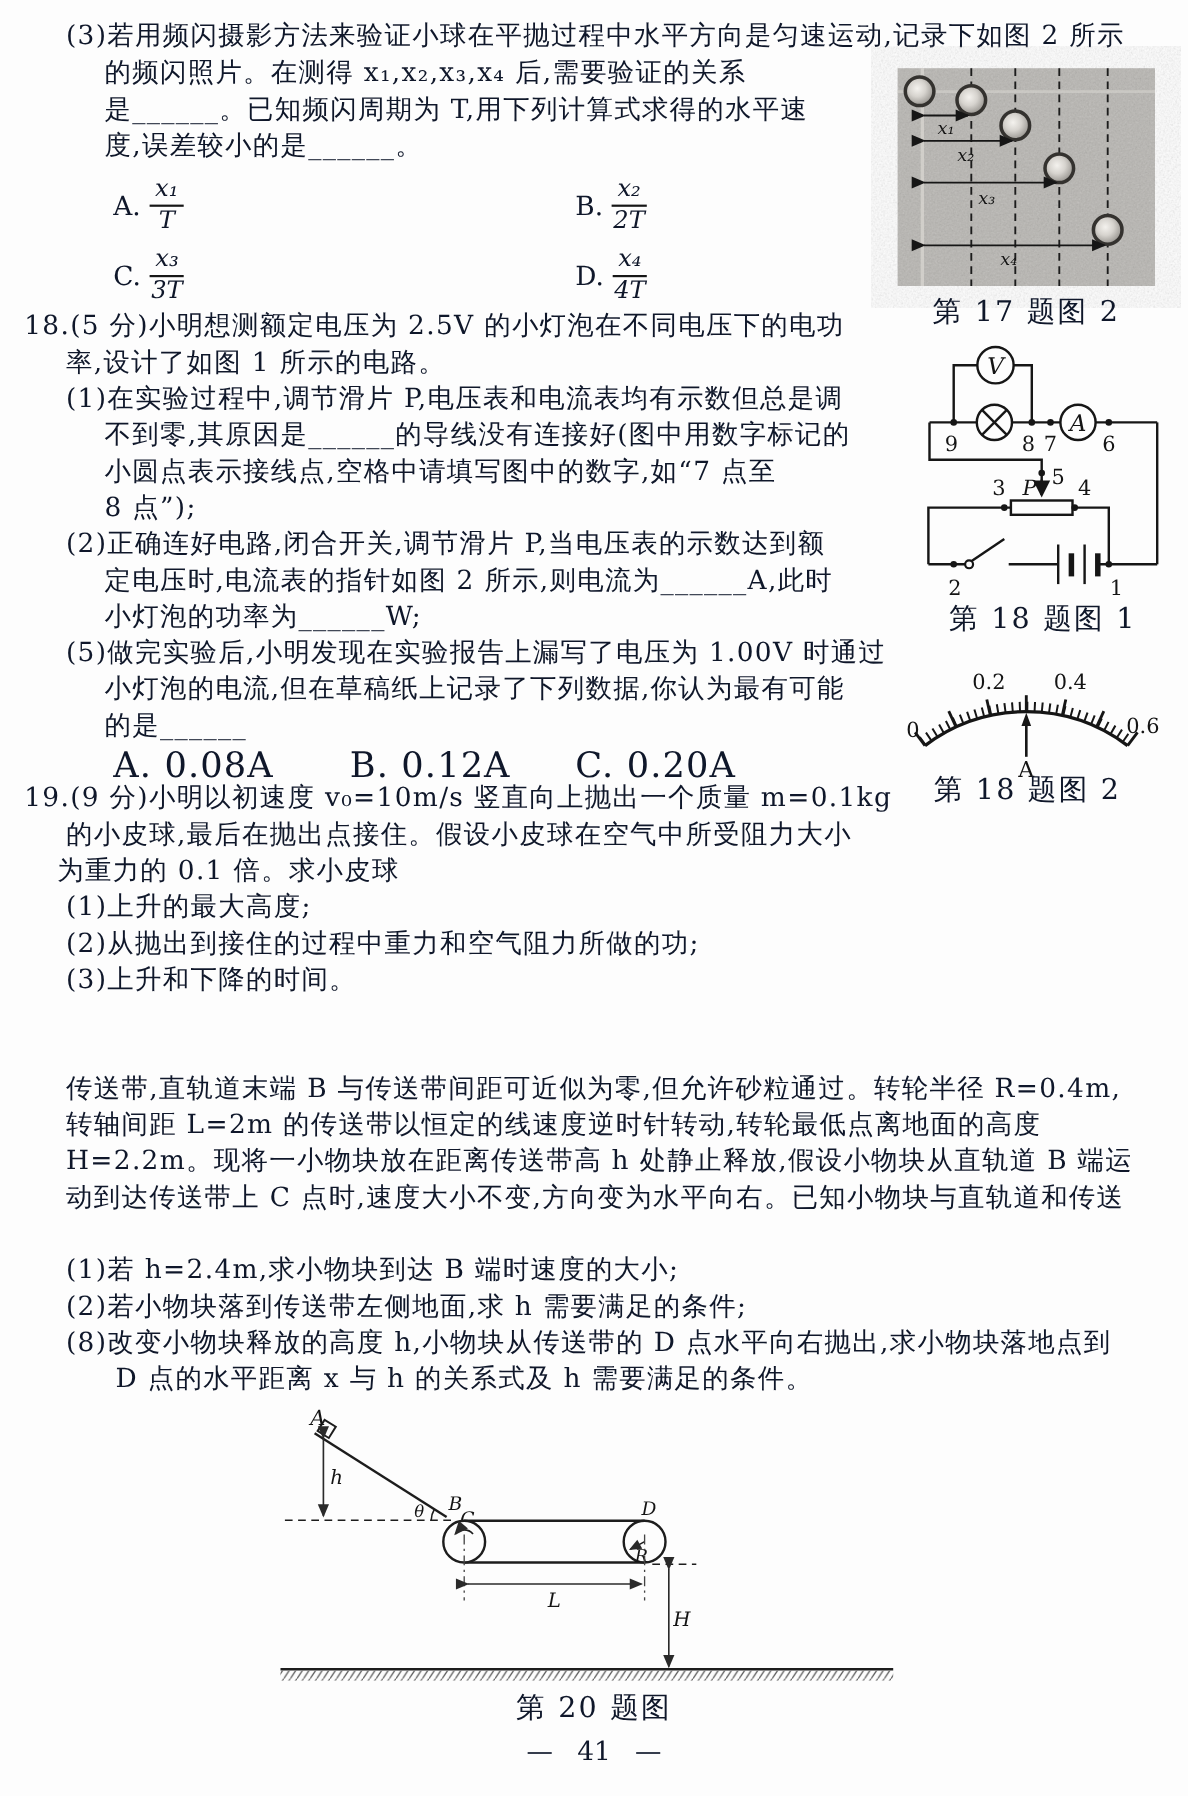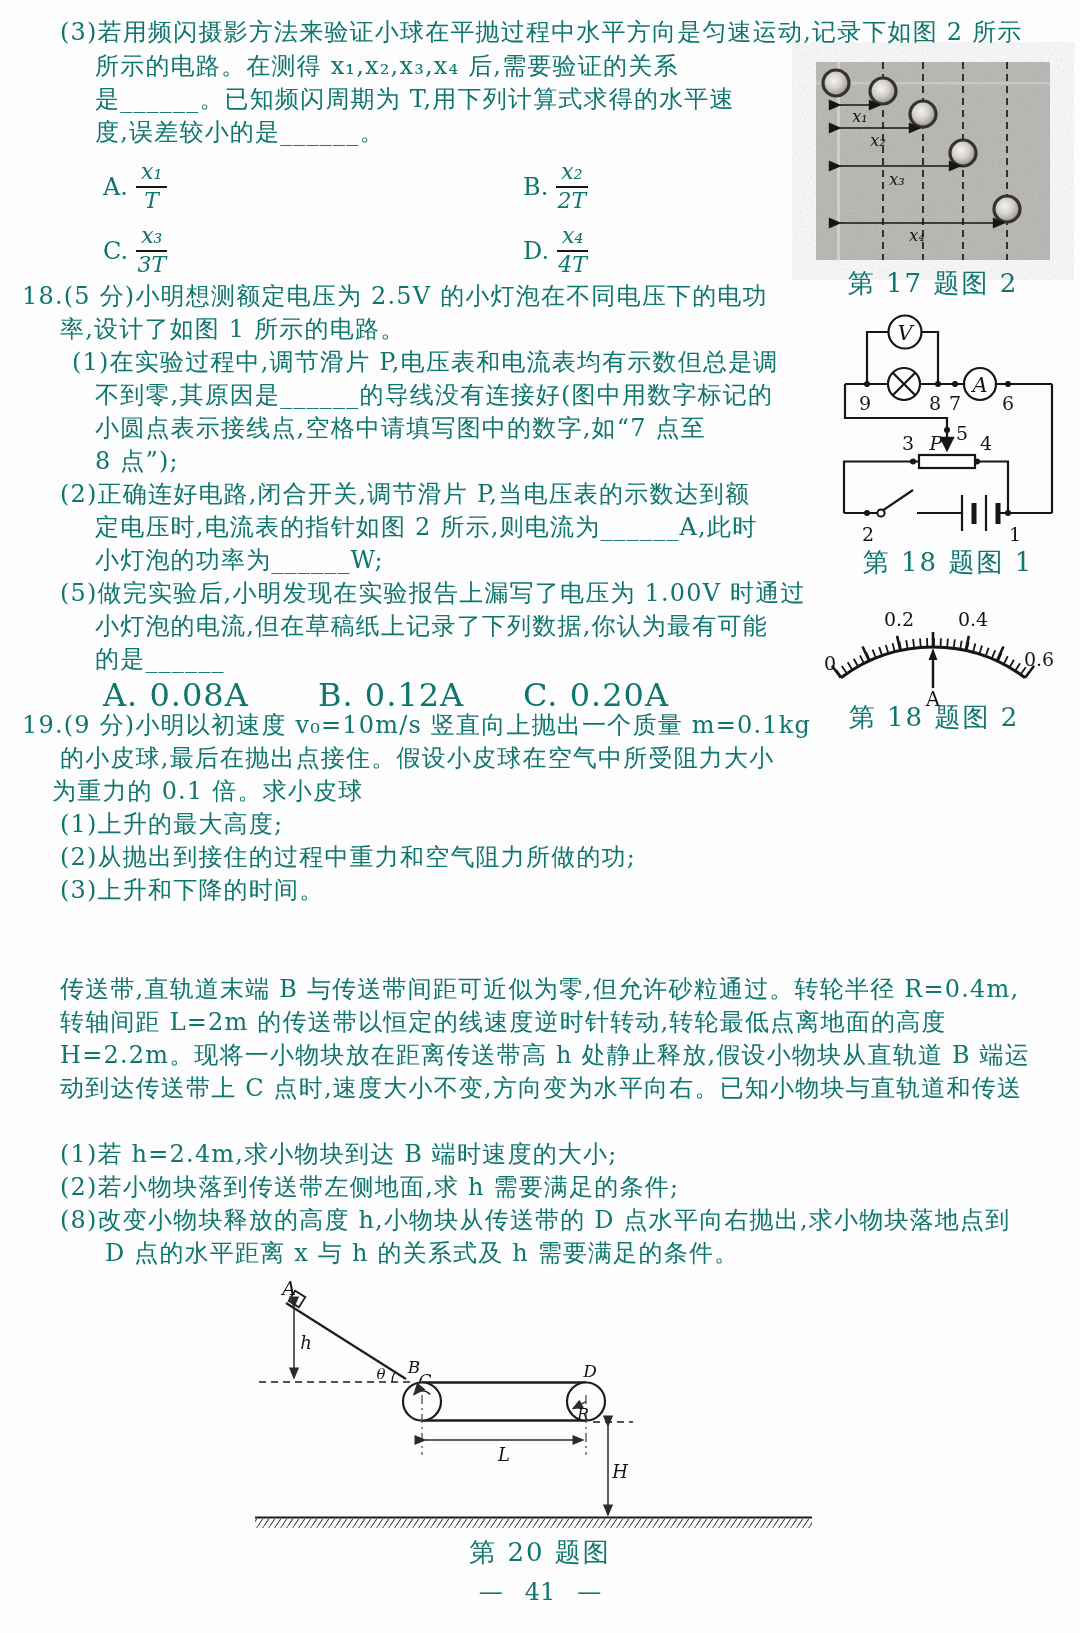--- a/index.html
+++ b/index.html
@@ -1,37 +1,37 @@
 <!DOCTYPE html>
 <html><head>
 <meta charset="utf-8">
 <style>
   html,body{margin:0;padding:0;background:#ffffff;}
   .page{position:relative;width:1080px;height:1633px;background:#fdfdfd;overflow:hidden;
-        font-family:"DejaVu Serif","Liberation Serif",serif;color:#0f766e;}
+        font-family:"DejaVu Serif","Liberation Serif",serif;color:#0f172a;}
   .ln{position:absolute;white-space:nowrap;font-size:24px;line-height:1.2;letter-spacing:1.2px;}
   .cap{position:absolute;white-space:nowrap;font-size:26px;letter-spacing:2px;transform:translateX(-50%);}
   .opt{position:absolute;display:flex;align-items:center;gap:8px;font-size:24px;}
   .opt-label{font-size:24px;}
   .frac{display:inline-flex;flex-direction:column;align-items:center;font-style:italic;
         font-size:22px;line-height:1.12;}
   .frac .num{display:block;border-bottom:2px solid #161616;padding:0 5px 1px;}
   .frac .den{display:block;padding-top:1px;}
   .optrow{position:absolute;font-size:32px;letter-spacing:1px;white-space:nowrap;}
   .footer{position:absolute;font-size:24px;transform:translateX(-50%);display:flex;gap:22px;align-items:center;}
   svg{position:absolute;overflow:visible;}
   svg text{font-family:"DejaVu Serif","Liberation Serif",serif;fill:#141414;}
 </style>
 </head>
 <body>
 
 <div class="page">
 
   <div class="ln" style="left:60px;top:18px">(3)若用频闪摄影方法来验证小球在平抛过程中水平方向是匀速运动,记录下如图 2 所示</div>
-  <div class="ln" style="left:95px;top:52px">所示的电路。在测得 x₁,x₂,x₃,x₄ 后,需要验证的关系</div>
+  <div class="ln" style="left:95px;top:52px">的频闪照片。在测得 x₁,x₂,x₃,x₄ 后,需要验证的关系</div>
   <div class="ln" style="left:95px;top:85px">是______。已知频闪周期为 T,用下列计算式求得的水平速</div>
   <div class="ln" style="left:95px;top:118px">度,误差较小的是______。</div>
 
   <div class="opt" style="left:103px;top:160px">
     <span class="opt-label">A.</span>
     <span class="frac">
       <span class="num">x₁</span>
       <span class="den">T</span>
     </span>
   </div>
@@ -100,21 +100,21 @@
     </g>
     <text x="44" y="60" font-size="16" font-style="italic" text-anchor="middle">x₁</text>
     <text x="62" y="84" font-size="16" font-style="italic" text-anchor="middle">x₂</text>
     <text x="81" y="123" font-size="16" font-style="italic" text-anchor="middle">x₃</text>
     <text x="101" y="179" font-size="16" font-style="italic" text-anchor="middle">x₄</text>
   </svg>
   <div class="cap" style="left:933px;top:266px">第 17 题图 2</div>
 
   <div class="ln" style="left:22px;top:282px">18.(5 分)小明想测额定电压为 2.5V 的小灯泡在不同电压下的电功</div>
   <div class="ln" style="left:60px;top:315px">率,设计了如图 1 所示的电路。</div>
-  <div class="ln" style="left:72px;top:348px">(1)在实验过程中,调节滑片 P,电压表和电流表均有示数但总是调</div>
+  <div class="ln" style="left:60px;top:348px">(1)在实验过程中,调节滑片 P,电压表和电流表均有示数但总是调</div>
   <div class="ln" style="left:95px;top:381px">不到零,其原因是______的导线没有连接好(图中用数字标记的</div>
   <div class="ln" style="left:95px;top:414px">小圆点表示接线点,空格中请填写图中的数字,如“7 点至</div>
   <div class="ln" style="left:95px;top:447px">8 点”);</div>
   <div class="ln" style="left:60px;top:480px">(2)正确连好电路,闭合开关,调节滑片 P,当电压表的示数达到额</div>
   <div class="ln" style="left:95px;top:513px">定电压时,电流表的指针如图 2 所示,则电流为______A,此时</div>
   <div class="ln" style="left:95px;top:546px">小灯泡的功率为______W;</div>
   <div class="ln" style="left:60px;top:579px">(5)做完实验后,小明发现在实验报告上漏写了电压为 1.00V 时通过</div>
   <div class="ln" style="left:95px;top:612px">小灯泡的电流,但在草稿纸上记录了下列数据,你认为最有可能</div>
   <div class="ln" style="left:95px;top:645px">的是______</div>
   <div class="optrow" style="left:103px;top:676px">A. 0.08A</div>

